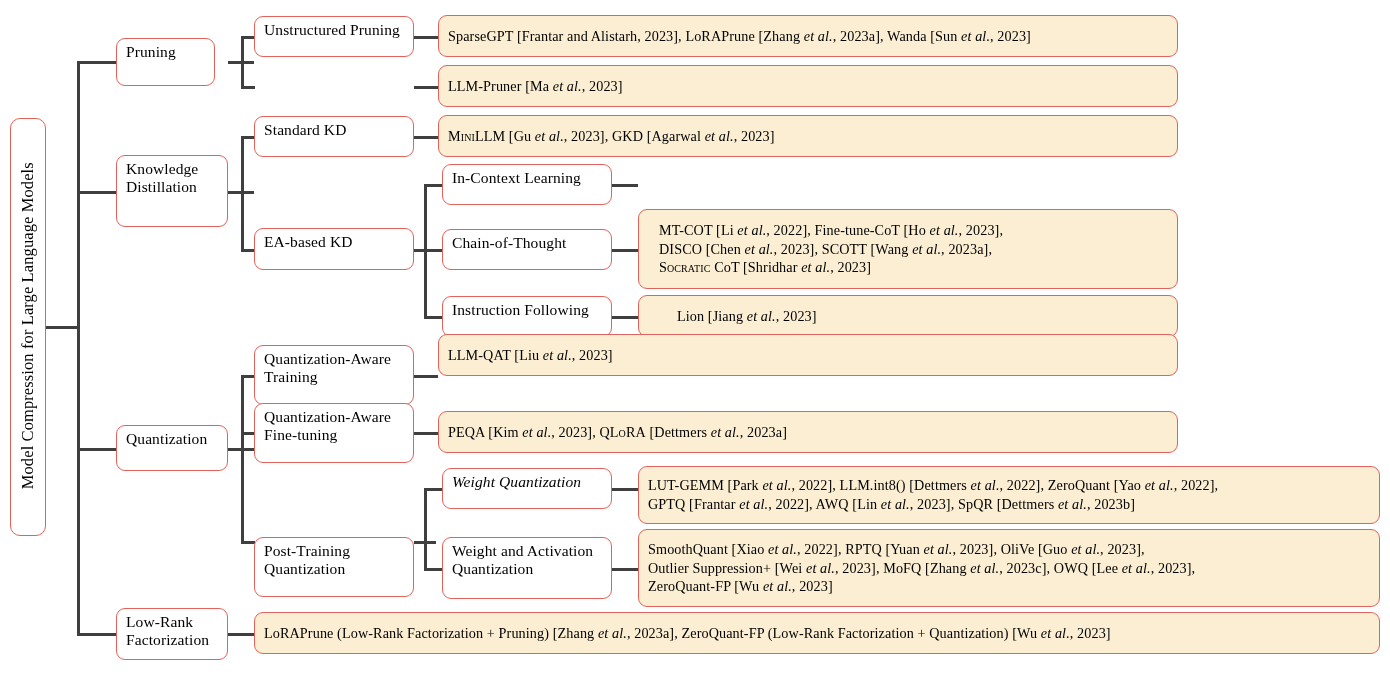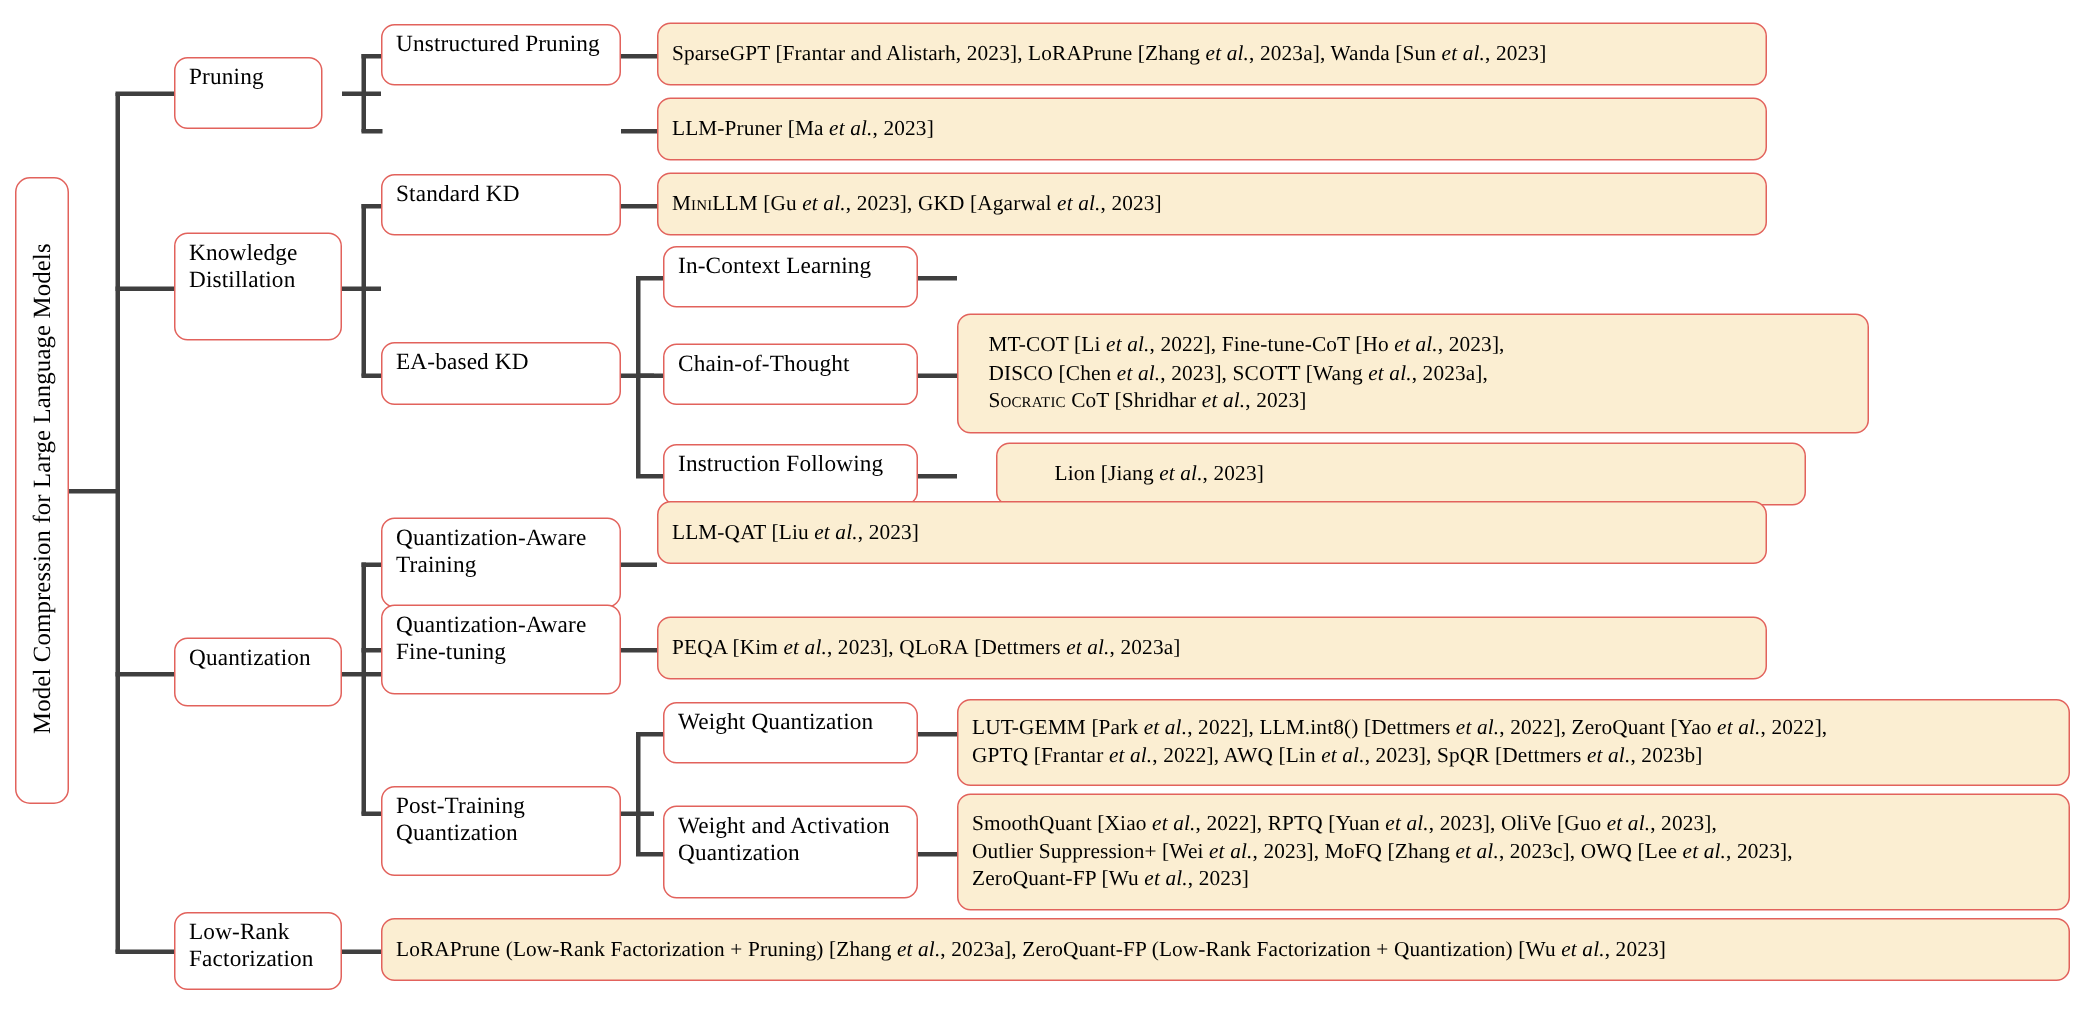--- a/index.html
+++ b/index.html
@@ -170,62 +170,62 @@
   </div>
 
   <div class="node cat" style="left:254px; top:345px; width:160px; height:60px;">
     <span class="txt">Quantization-Aware<br>Training</span>
   </div>
 
   <div class="node cat" style="left:254px; top:403px; width:160px; height:60px;">
     <span class="txt">Quantization-Aware<br>Fine-tuning</span>
   </div>
 
-  <div class="node cat" style="left:254px; top:524px; width:160px; height:60px;">
+  <div class="node cat" style="left:254px; top:537px; width:160px; height:60px;">
     <span class="txt">Post-Training<br>Quantization</span>
   </div>
 
   <div class="node cat" style="left:442px; top:164px; width:170px; height:41px;">
     <span class="txt">In-Context Learning</span>
   </div>
 
   <div class="node cat" style="left:442px; top:229px; width:170px; height:41px;">
     <span class="txt">Chain-of-Thought</span>
   </div>
 
   <div class="node cat" style="left:442px; top:296px; width:170px; height:41px;">
     <span class="txt">Instruction Following</span>
   </div>
 
-  <div class="node cat" style="left:442px; top:468px; width:170px; height:41px;">
+  <div class="node cat" style="left:442px; top:468px; width:170px; height:41px;font-style:italic;">
     <span class="txt">Weight Quantization</span>
   </div>
 
   <div class="node cat" style="left:442px; top:537px; width:170px; height:62px;">
     <span class="txt">Weight and Activation<br>Quantization</span>
   </div>
 
   <div class="node leaf" style="left:438px; top:15px; width:740px; height:42px;">
     <span class="txt">SparseGPT [Frantar and Alistarh, 2023], LoRAPrune [Zhang <i>et al.</i>, 2023a], Wanda [Sun <i>et al.</i>, 2023]</span>
   </div>
 
   <div class="node leaf" style="left:438px; top:65px; width:740px; height:42px;">
     <span class="txt">LLM-Pruner [Ma <i>et al.</i>, 2023]</span>
   </div>
 
   <div class="node leaf" style="left:438px; top:115px; width:740px; height:42px;">
     <span class="txt"><span class="sc">MiniLLM</span> [Gu <i>et al.</i>, 2023], GKD [Agarwal <i>et al.</i>, 2023]</span>
   </div>
 
 
-  <div class="node leaf" style="left:638px; top:209px; width:608px; height:80px;padding-left:20px;">
+  <div class="node leaf" style="left:638px; top:209px; width:540px; height:80px;padding-left:20px;">
     <span class="txt">MT-COT [Li <i>et al.</i>, 2022], Fine-tune-CoT [Ho <i>et al.</i>, 2023],<br>DISCO [Chen <i>et al.</i>, 2023], SCOTT [Wang <i>et al.</i>, 2023a],<br><span class="sc">Socratic</span> CoT [Shridhar <i>et al.</i>, 2023]</span>
   </div>
 
-  <div class="node leaf" style="left:664px; top:295px; width:540px; height:42px;padding-left:38px;">
+  <div class="node leaf" style="left:638px; top:295px; width:540px; height:42px;padding-left:38px;">
     <span class="txt">Lion [Jiang <i>et al.</i>, 2023]</span>
   </div>
 
   <div class="node leaf" style="left:438px; top:334px; width:740px; height:42px;">
     <span class="txt">LLM-QAT [Liu <i>et al.</i>, 2023]</span>
   </div>
 
   <div class="node leaf" style="left:438px; top:411px; width:740px; height:42px;">
     <span class="txt">PEQA [Kim <i>et al.</i>, 2023], <span class="sc">QLoRA</span> [Dettmers <i>et al.</i>, 2023a]</span>
   </div>

